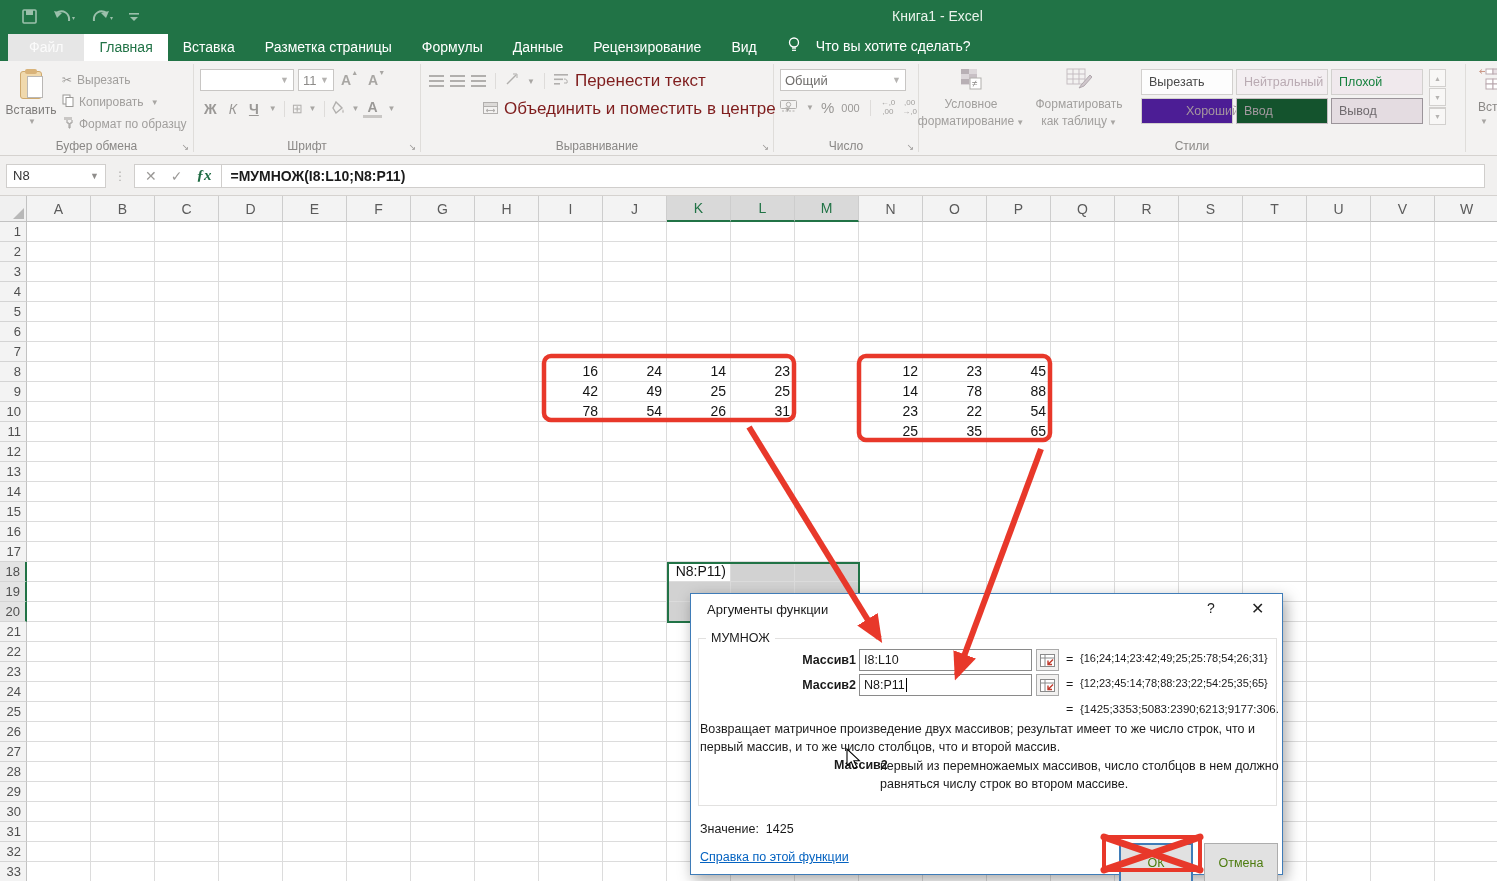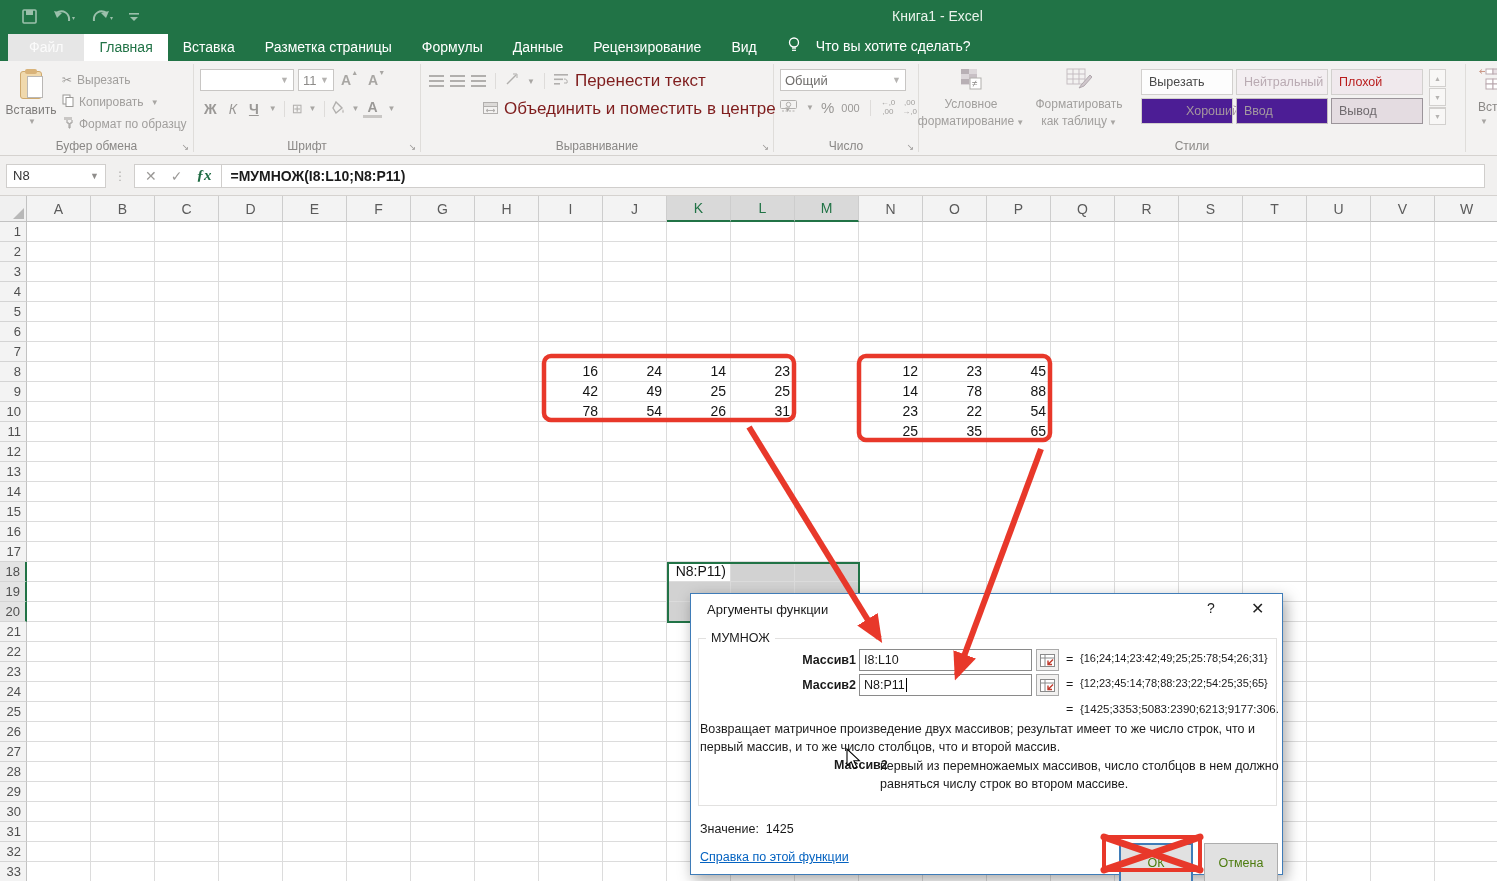--- a/index.html
+++ b/index.html
@@ -62,23 +62,23 @@
   .g-num{width:144px;}
   .dec-ic{font-size:8px;color:#a19f9d;line-height:1.1;text-align:center;}
 
   
   .g-styles{width:546px;display:flex;padding-top:4px;}
   .style-big{width:104px;display:flex;flex-direction:column;align-items:center;gap:2px;padding-top:2px;text-align:center;color:#a19f9d;line-height:1.25;}
   .gallery{display:grid;grid-template-columns:repeat(3,92px);grid-template-rows:26px 26px;gap:3px;margin:4px 4px 0 6px;}
   .gal-item{border:1px solid #d2d0ce;display:flex;align-items:center;padding-left:7px;font-size:12.5px;background:#fbfafa;color:#a79ba1;}
   .gal-0{background:#fdfdfd;color:#4a4a4a;}
   .gal-1{background:#f3eef1;color:#b9aab2;}
-  .gal-2{background:#f0e9ed;color:#b91c1c;}
+  .gal-2{background:#f0e9ed;color:#15803d;}
   .gal-3{background:#4c1d95;color:#a5979e;padding-left:44px;}
-  .gal-4{background:#4c1d95;color:#a49aa0;border-color:#c5bcc1;}
+  .gal-4{background:#14532d;color:#a49aa0;border-color:#c5bcc1;}
   .gal-5{background:#e4dce1;color:#6f6a6e;border-color:#9b949a;}
   .gal-scroll{display:flex;flex-direction:column;gap:1px;margin:4px 0 0 2px;}
   .gal-btn{width:17px;height:18px;border:1px solid #d2d0ce;background:#f8f7f6;color:#b5b3b1;font-size:7px;display:flex;align-items:center;justify-content:center;}
 
   
   .g-insert{flex:1;display:flex;flex-direction:column;align-items:flex-start;padding:6px 0 0 12px;color:#8a8886;overflow:hidden;}
 
   
   .fstrip{height:40px;background:#f1f0ef;display:flex;align-items:center;padding:0;border-bottom:1px solid #d5d2cf;}
   .namebox{width:100px;height:24px;background:#fff;border:1px solid #d0cecc;margin-left:6px;display:flex;align-items:center;justify-content:space-between;padding:0 6px;font-size:13px;color:#333;}

